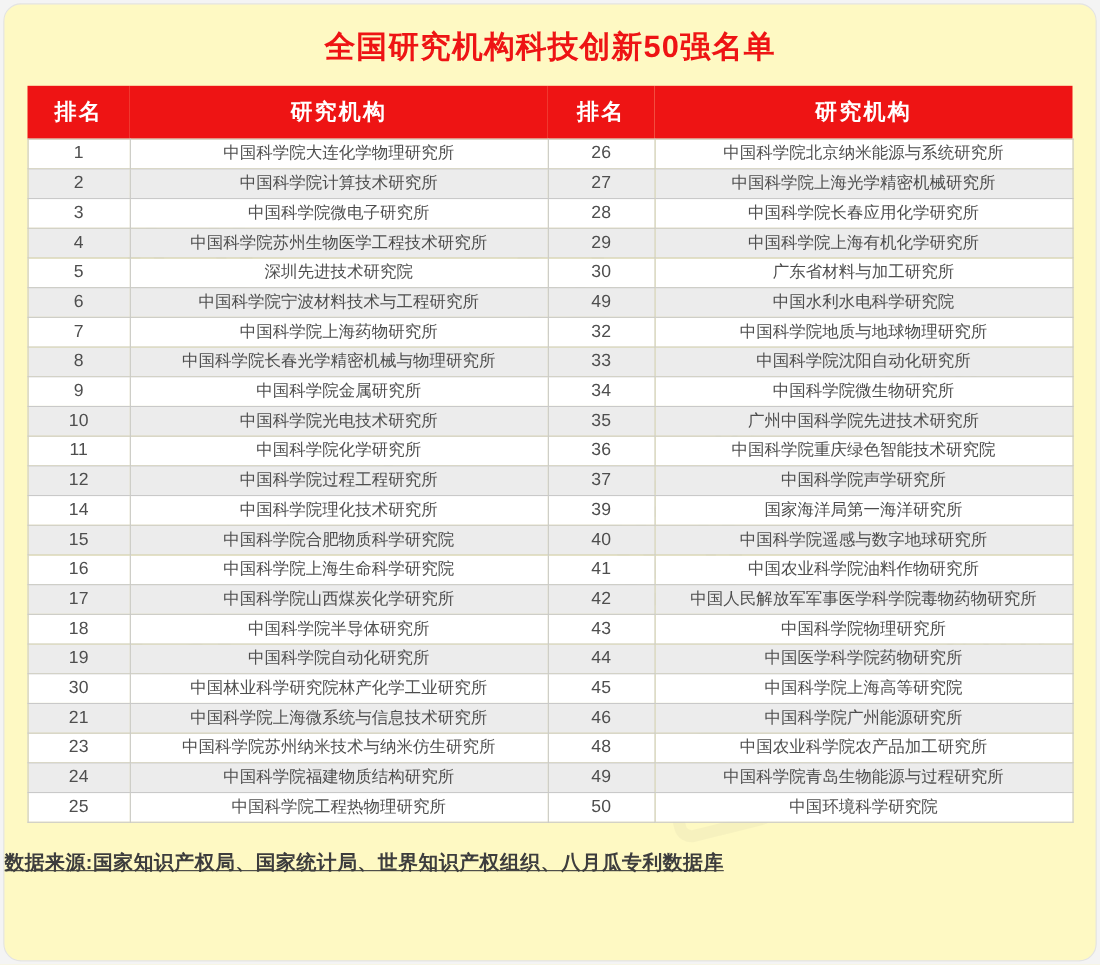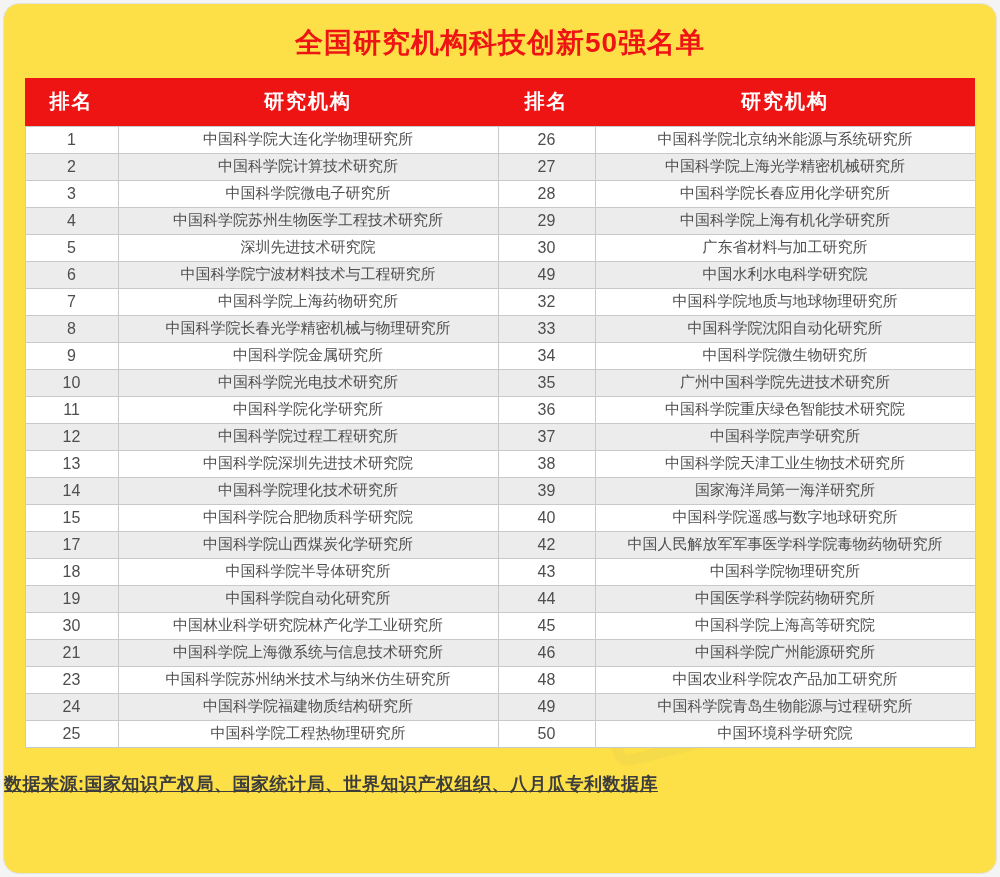--- a/index.html
+++ b/index.html
@@ -7,21 +7,21 @@
   html, body { margin: 0; padding: 0; }
   body {
     width: 1000px; height: 877px;
     background: #f4f4f4;
     font-family: "Liberation Sans", "DejaVu Sans", sans-serif;
   }
   .page {
     position: relative;
     width: 994px; height: 871px;
     margin: 3px;
-    background: #fde047;
+    background: #fef9c3;
     border: 1px solid #e3e3e3;
     border-radius: 16px;
     overflow: hidden;
   }
   .page-title {
     margin: 20px 0 16px;
     text-align: center;
     color: var(--accent);
     font-size: 28px;
     font-weight: 800;
@@ -197,38 +197,38 @@
           <td class="rank">36</td>
           <td class="inst">中国科学院重庆绿色智能技术研究院</td>
         </tr>
         <tr>
           <td class="rank">12</td>
           <td class="inst">中国科学院过程工程研究所</td>
           <td class="rank">37</td>
           <td class="inst">中国科学院声学研究所</td>
         </tr>
         <tr>
-          <td class="rank">13</td>
-          <td class="inst">中国科学院深圳先进技术研究院</td>
-          <td class="rank">38</td>
-          <td class="inst">中国科学院天津工业生物技术研究所</td>
-        </tr>
-        <tr>
           <td class="rank">14</td>
           <td class="inst">中国科学院理化技术研究所</td>
           <td class="rank">39</td>
           <td class="inst">国家海洋局第一海洋研究所</td>
         </tr>
         <tr>
           <td class="rank">15</td>
           <td class="inst">中国科学院合肥物质科学研究院</td>
           <td class="rank">40</td>
           <td class="inst">中国科学院遥感与数字地球研究所</td>
         </tr>
         <tr>
+          <td class="rank">16</td>
+          <td class="inst">中国科学院上海生命科学研究院</td>
+          <td class="rank">41</td>
+          <td class="inst">中国农业科学院油料作物研究所</td>
+        </tr>
+        <tr>
           <td class="rank">17</td>
           <td class="inst">中国科学院山西煤炭化学研究所</td>
           <td class="rank">42</td>
           <td class="inst">中国人民解放军军事医学科学院毒物药物研究所</td>
         </tr>
         <tr>
           <td class="rank">18</td>
           <td class="inst">中国科学院半导体研究所</td>
           <td class="rank">43</td>
           <td class="inst">中国科学院物理研究所</td>

